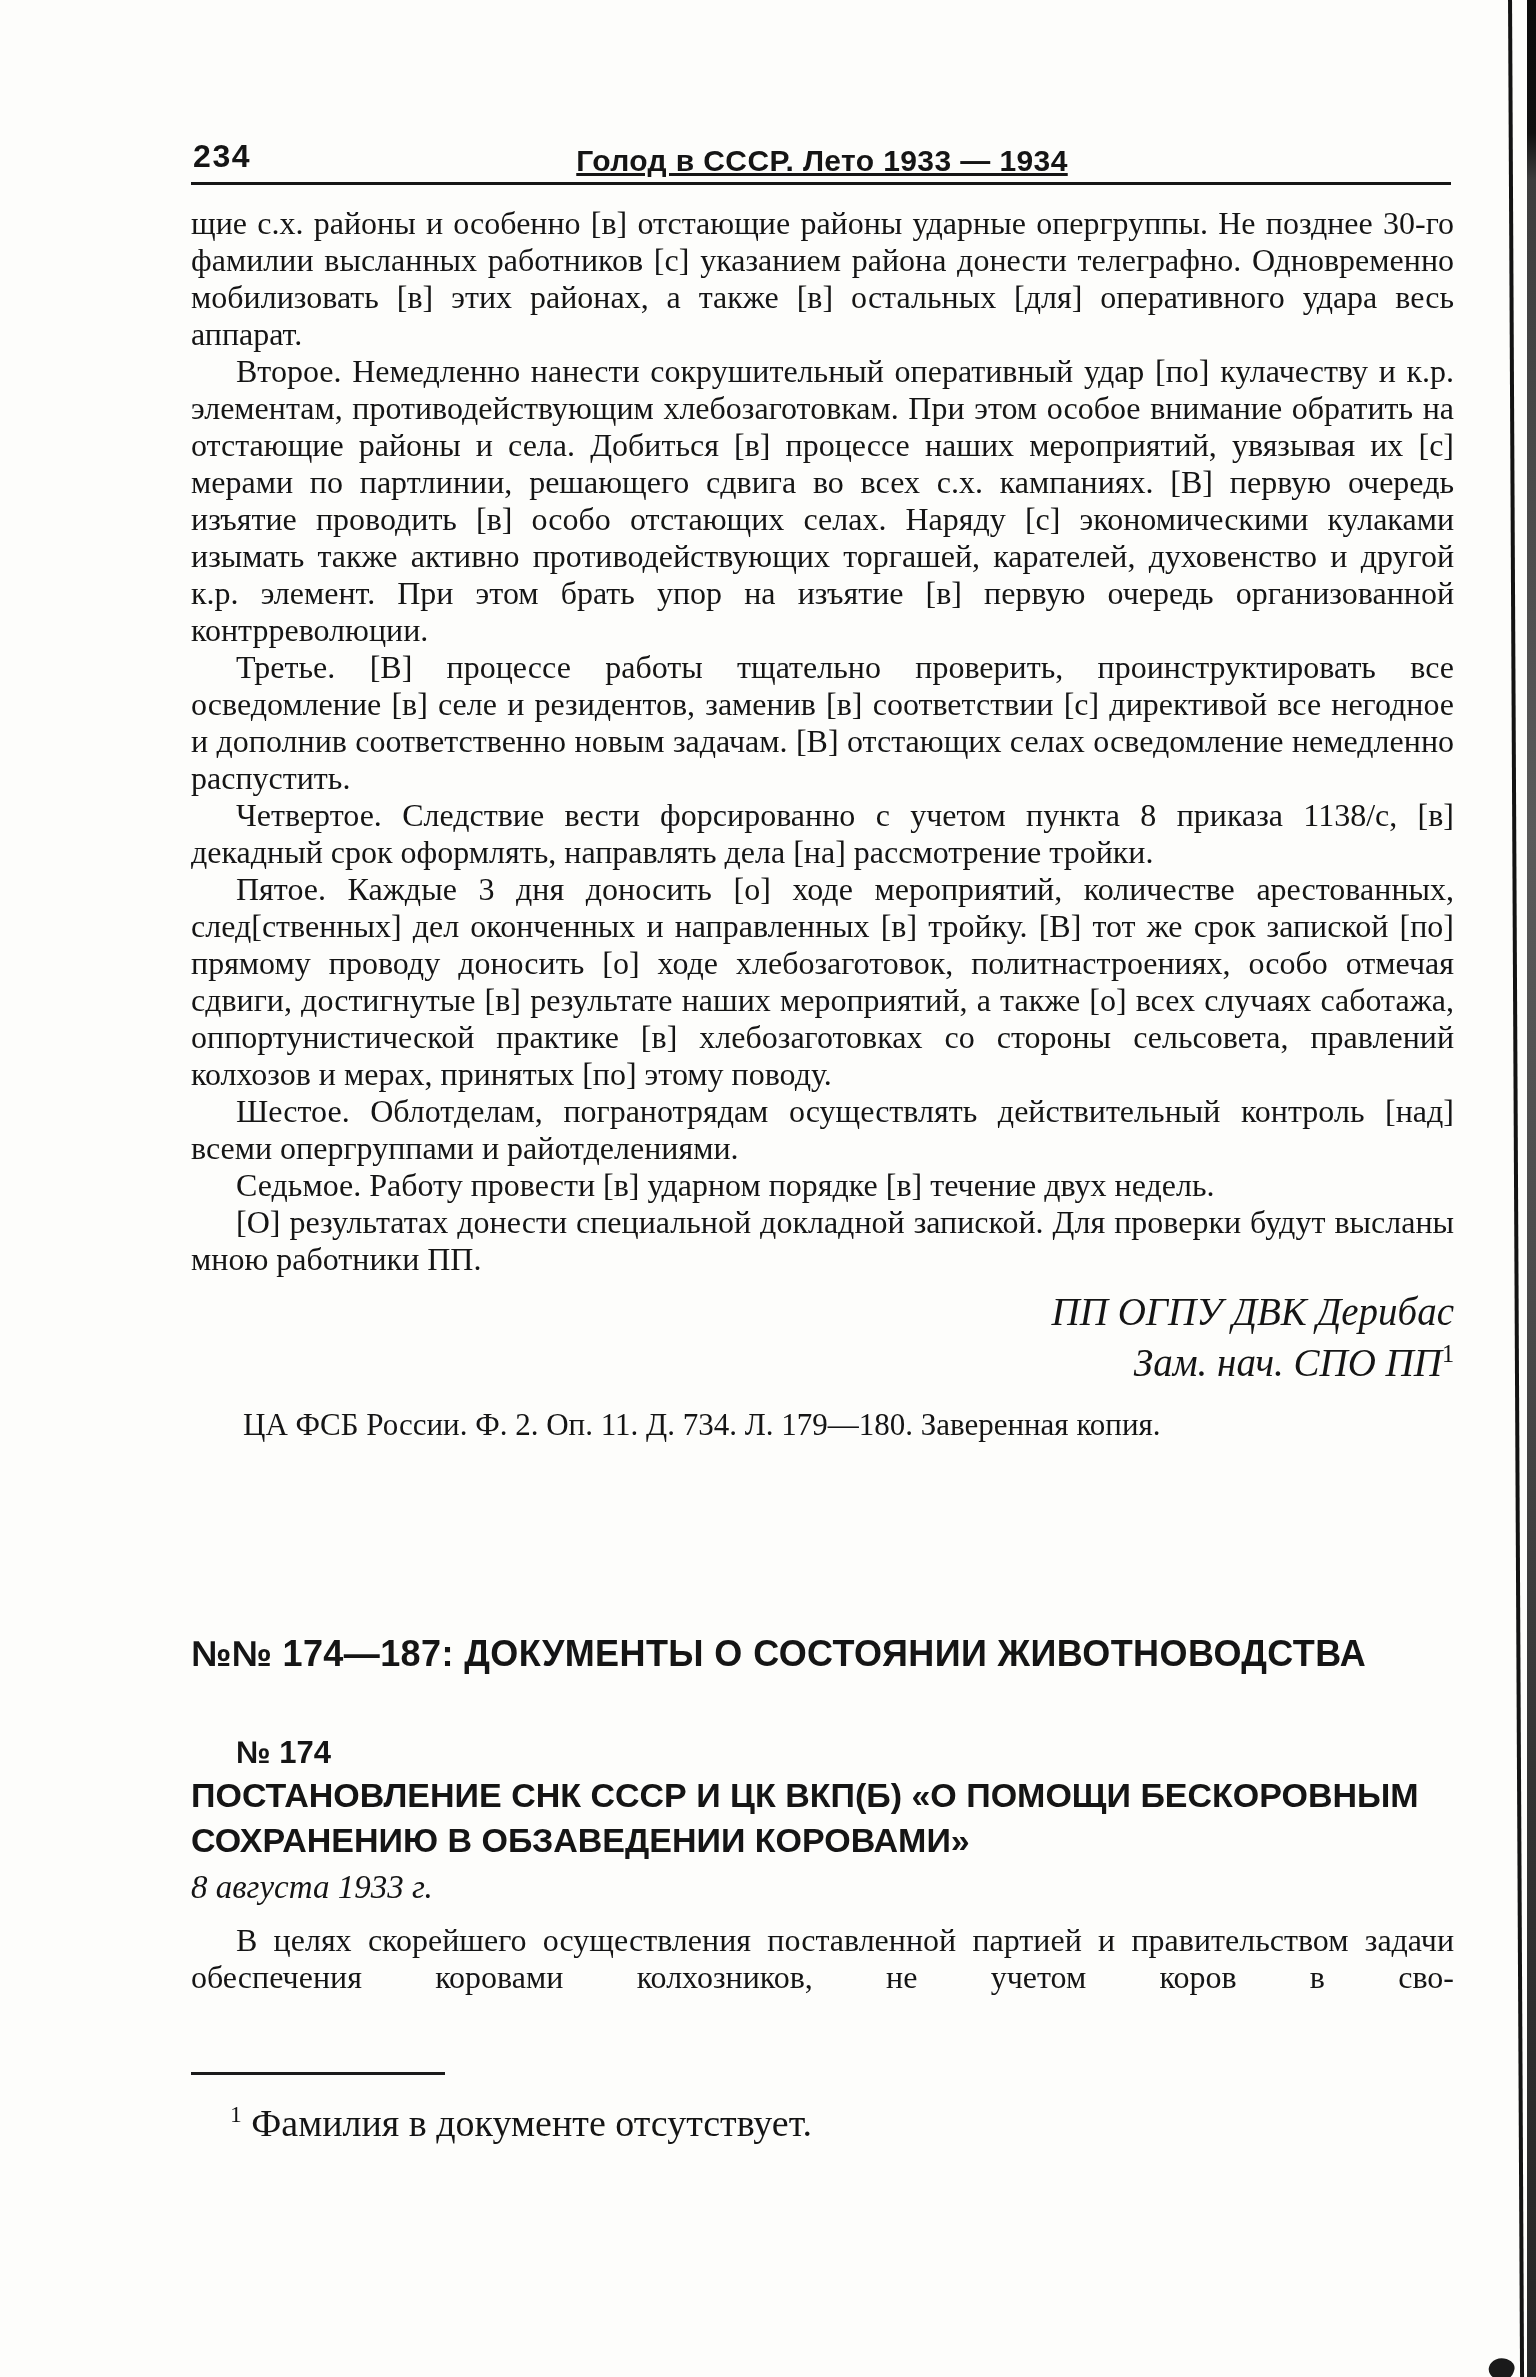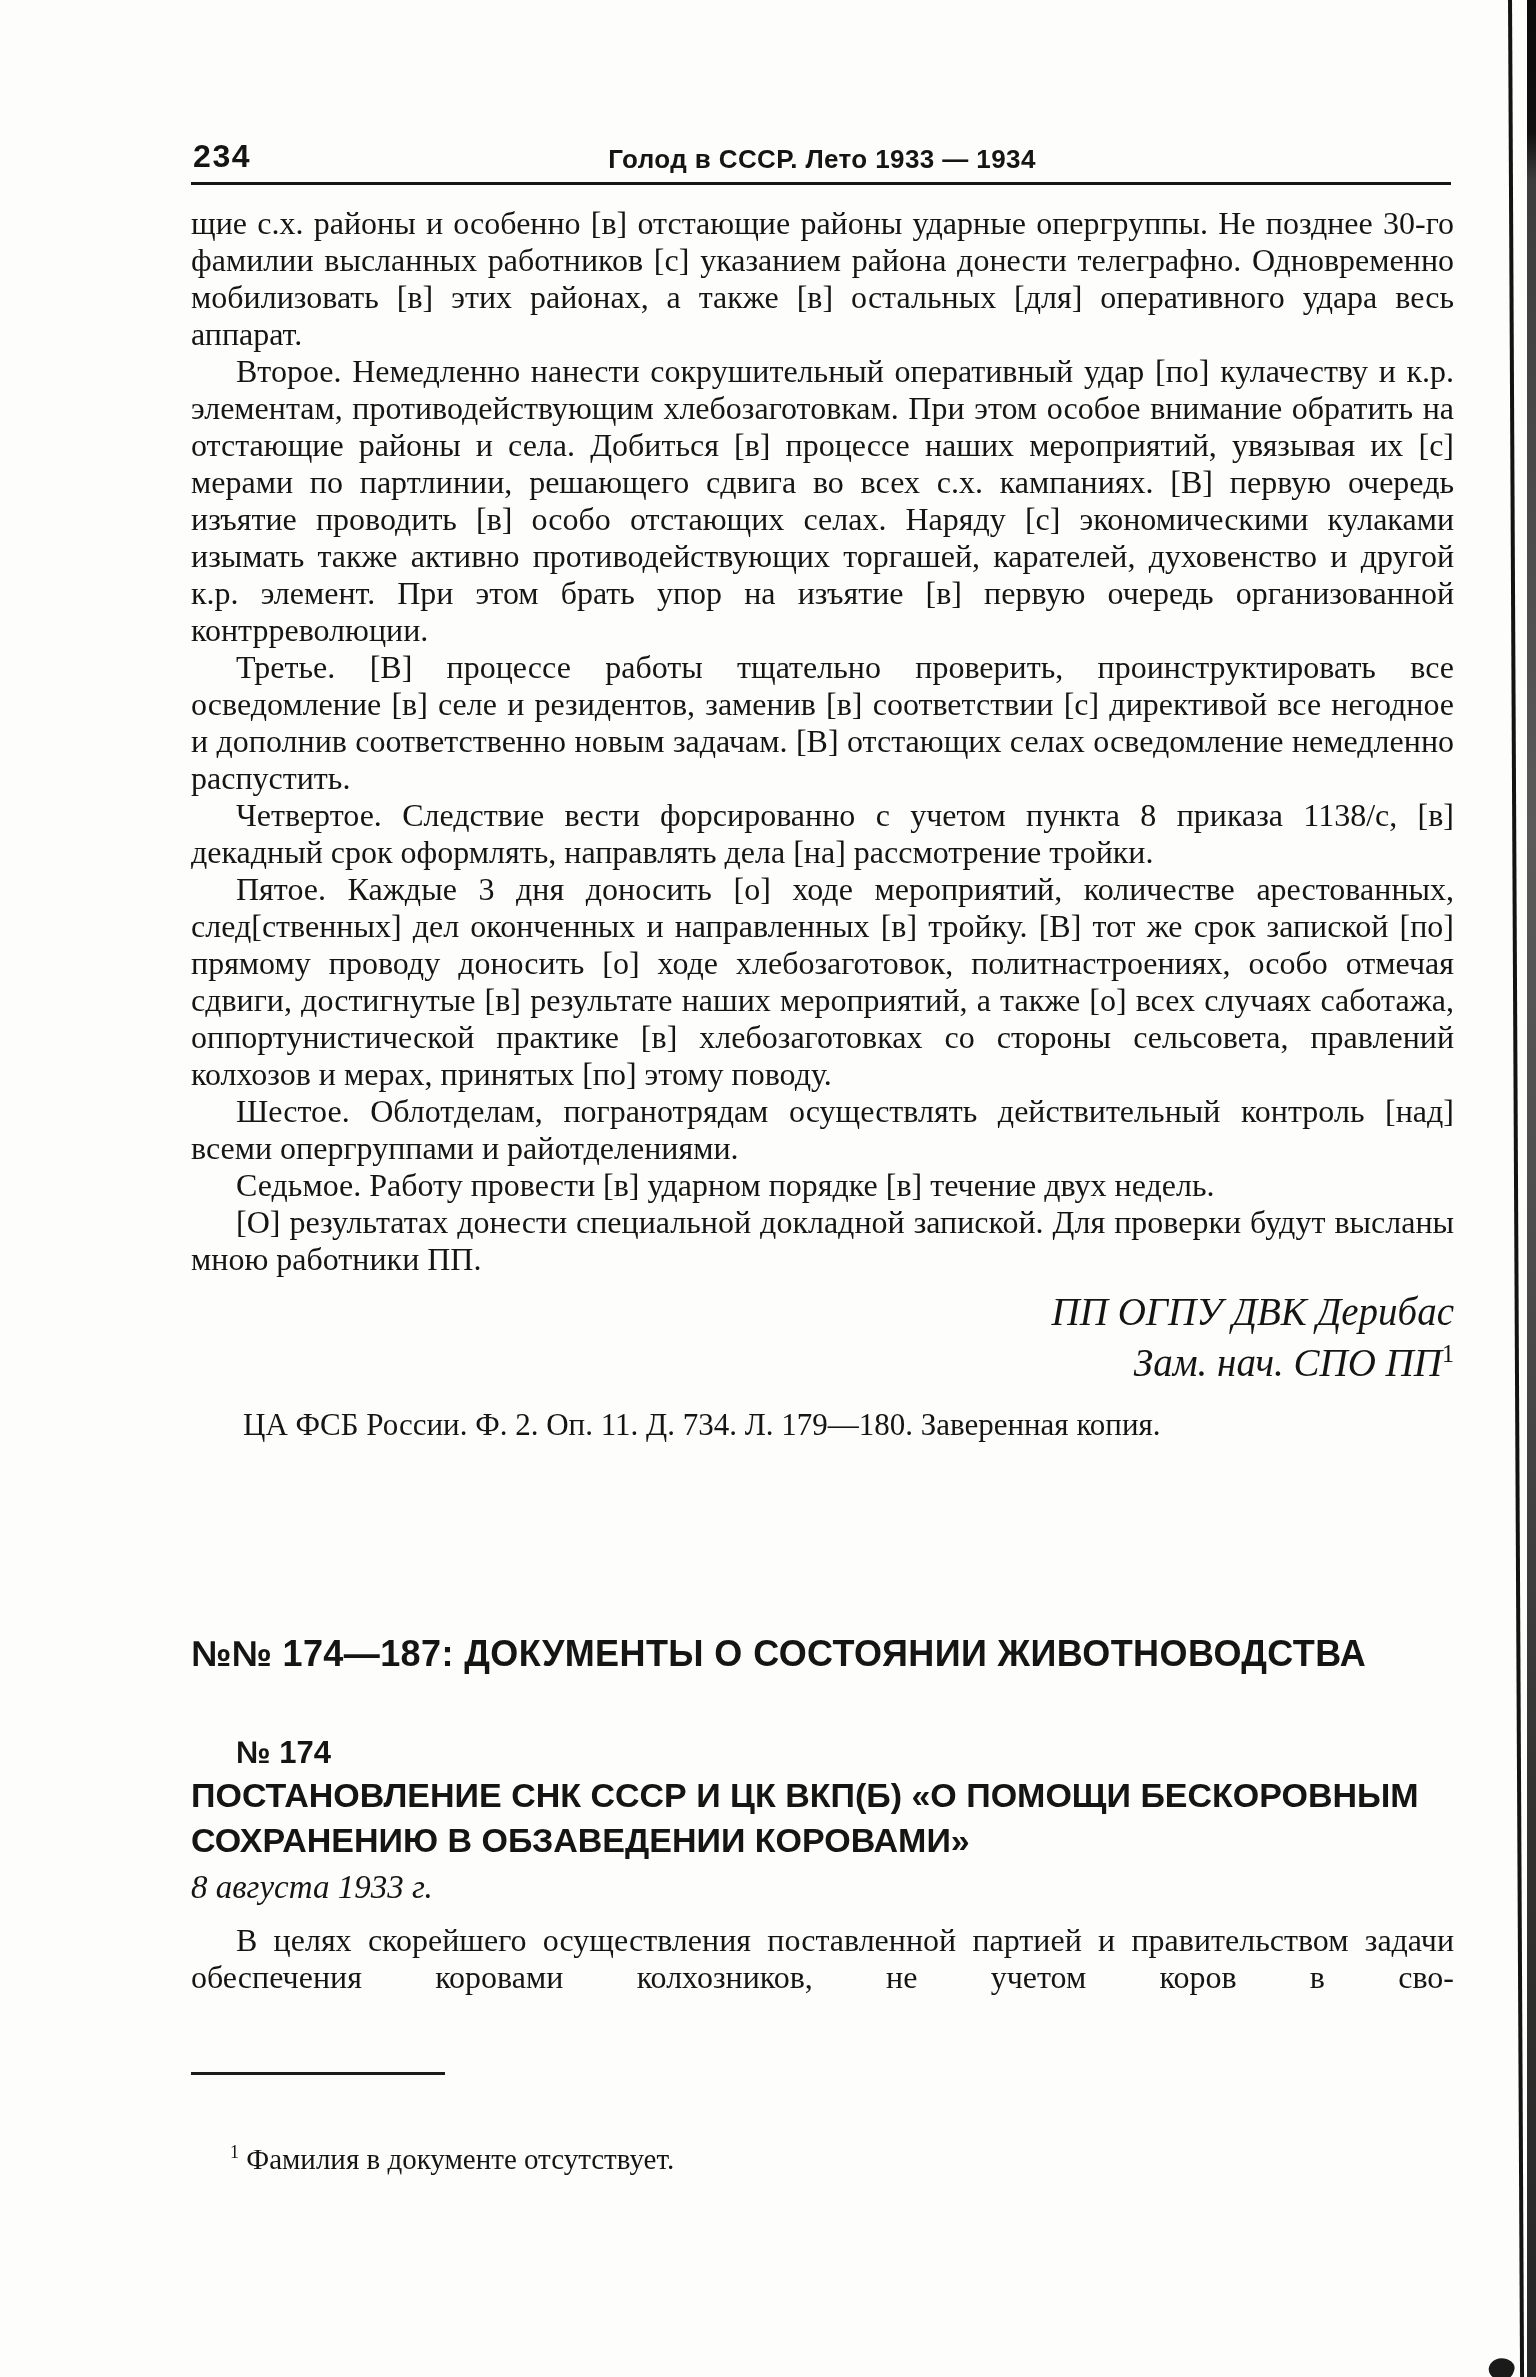--- a/index.html
+++ b/index.html
@@ -14,21 +14,21 @@
   
   .page-num{
     position:absolute;left:193px;top:138px;
     font-family:"Liberation Sans", sans-serif;
     font-weight:bold;font-size:32px;letter-spacing:1.6px;
   }
   .run-title{
     position:absolute;left:191px;top:144px;width:1262px;
     text-align:center;
     font-family:"Liberation Sans", sans-serif;
-    font-weight:bold;font-size:26px;letter-spacing:0.4px;
+    font-weight:bold;font-size:30px;letter-spacing:0.4px;text-decoration:underline;
   }
   .header-rule{
     position:absolute;left:191px;top:182px;width:1260px;height:3.1px;
     background:#161616;
   }
   
   .body-block{
     position:absolute;left:191px;top:205px;width:1263px;
   }
   .body-p{
@@ -86,23 +86,22 @@
     font-size:33px;line-height:36px;
   }
   .doc174 .body-p{margin-top:17px;}
   
   .footnote-rule{
     position:absolute;left:191px;top:2072px;width:254px;height:3.1px;
     background:#1b1b1b;
   }
   .footnote{
     position:absolute;left:191px;top:2106px;width:1094px;
-    font-size:29px;line-height:34px;
+    font-size:38px;line-height:34px;
     padding-left:39px;
-    margin-top:36px;
   }
   
   .scan-line{
     position:absolute;left:1508px;top:-4.7px;width:3.9px;height:2391px;
     background:#141414;
     transform:rotate(-0.29deg);
     transform-origin:top left;
   }
   .scan-band{
     position:absolute;right:0;top:0;width:8.6px;height:2377px;

